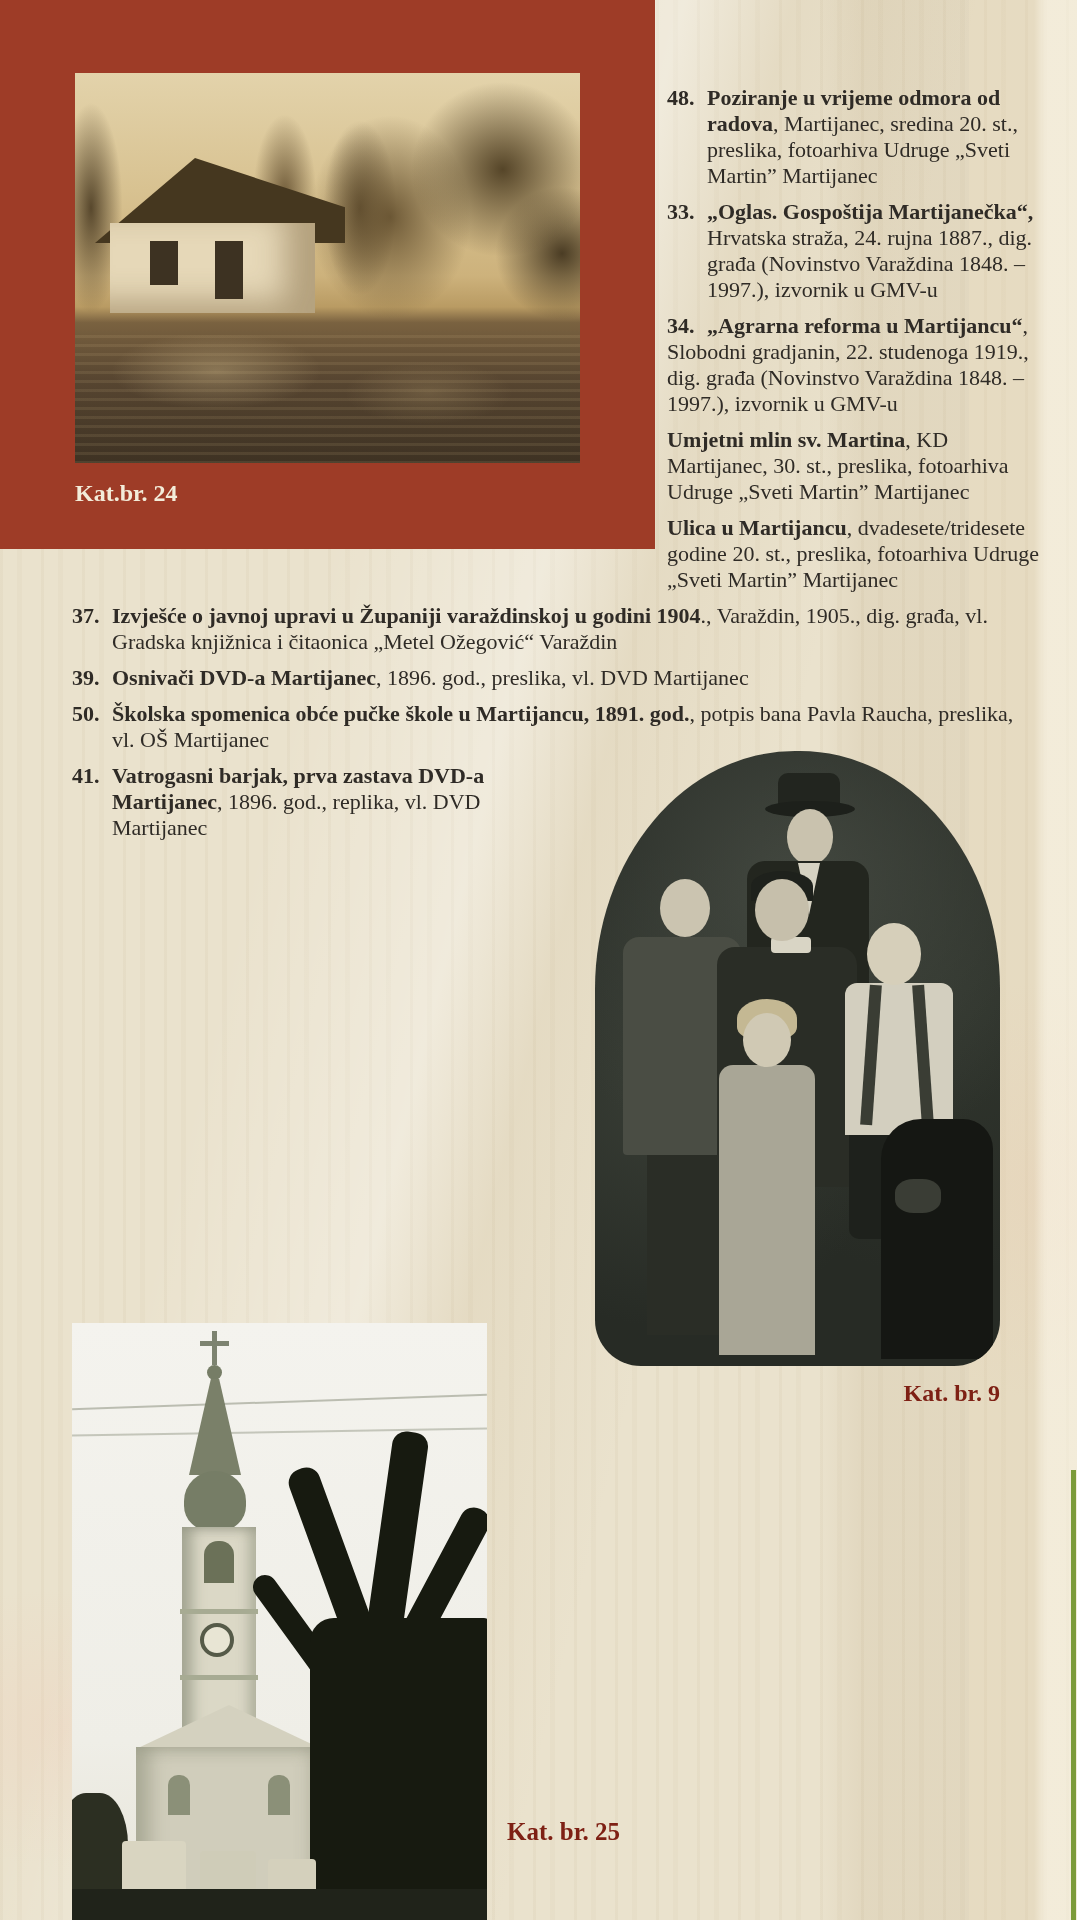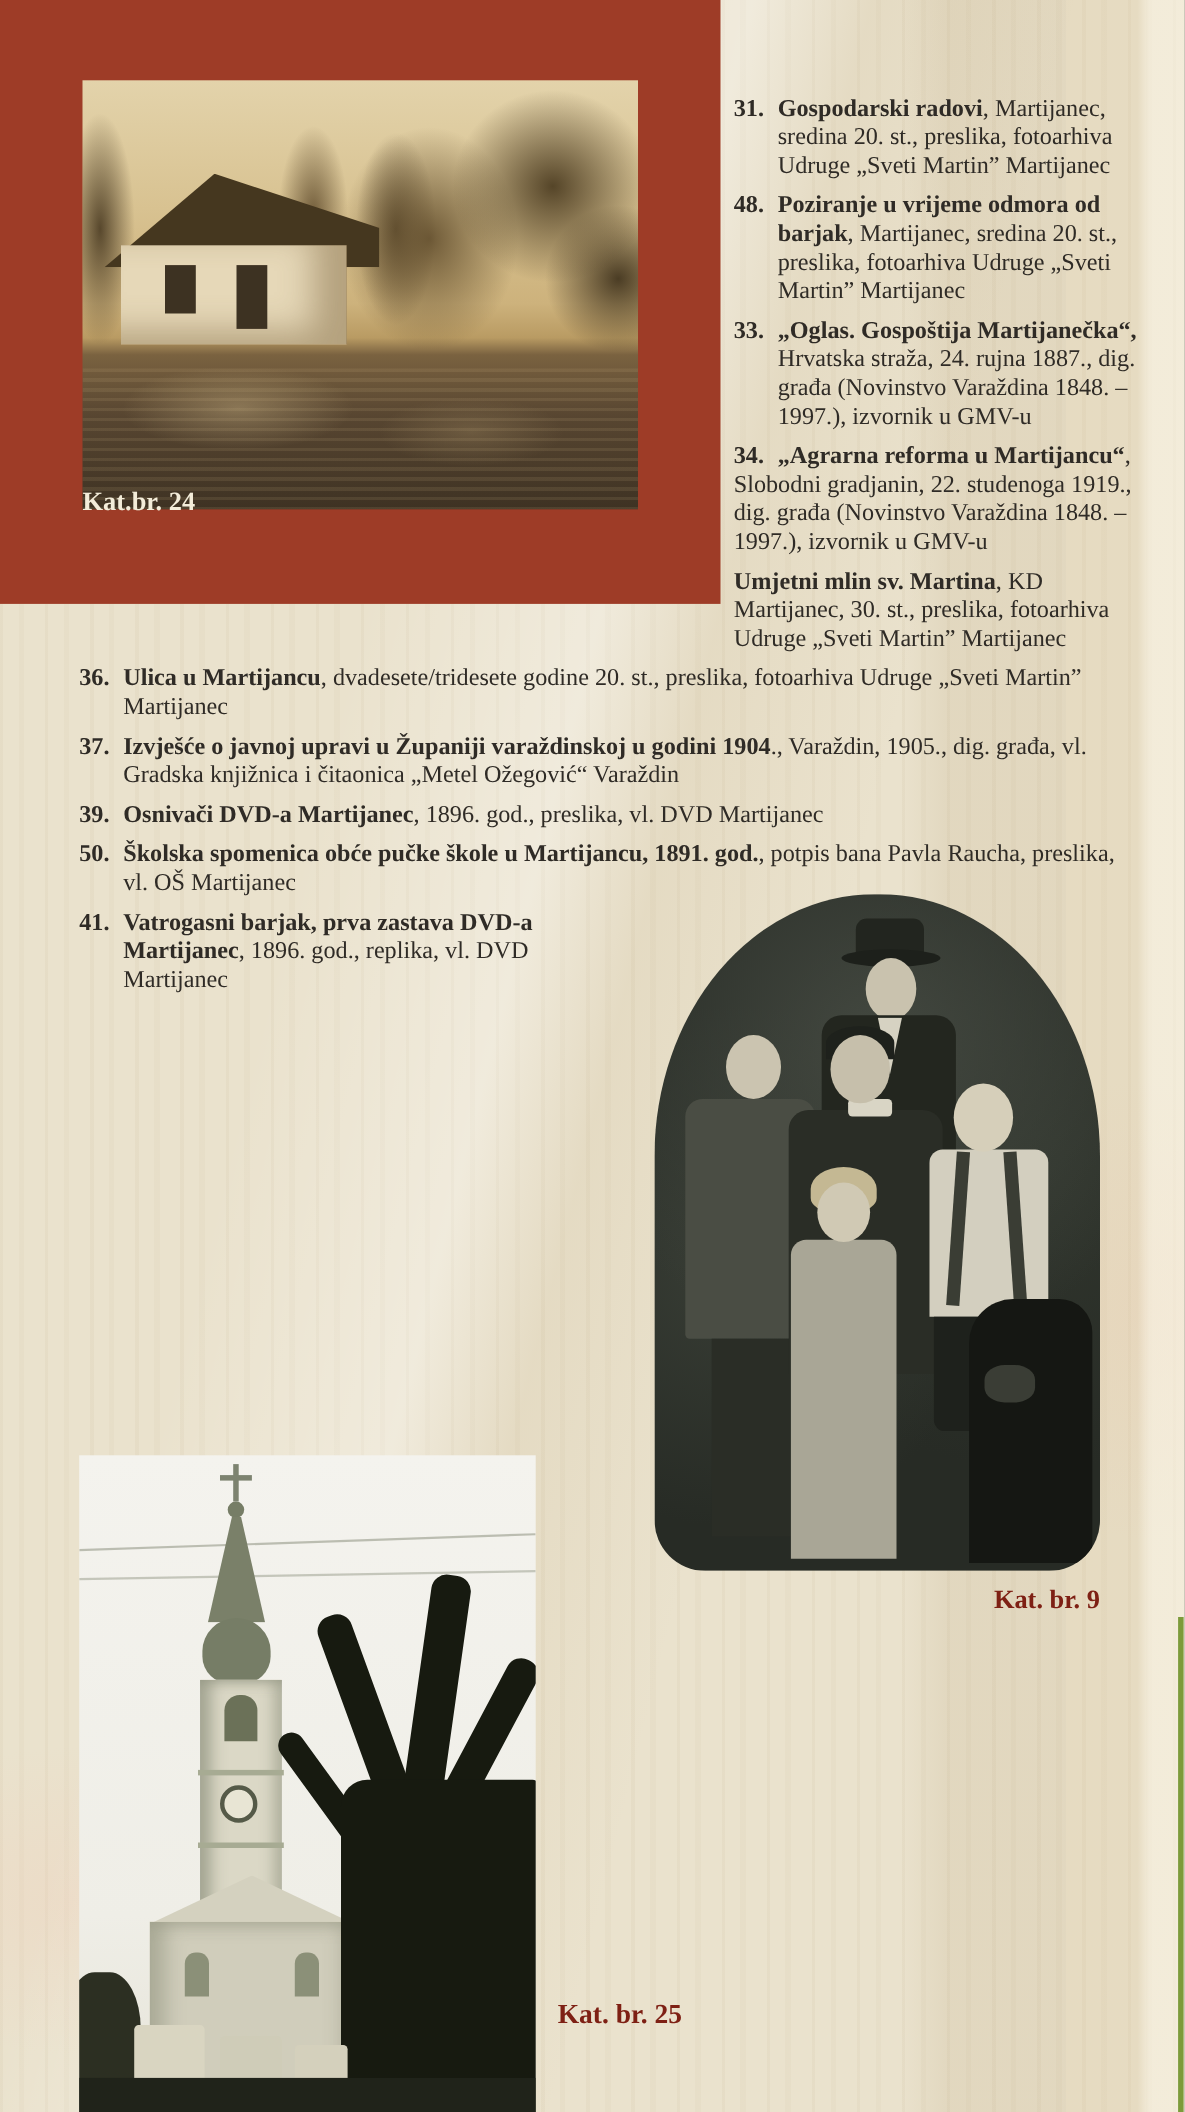--- a/index.html
+++ b/index.html
@@ -37,21 +37,21 @@
     clip-path:polygon(0 100%, 40% 0, 100% 58%, 100% 100%); }
   .p1-house { position:absolute; left:35px; top:150px; width:205px; height:90px; background:#e6d8b8;
     box-shadow:inset -30px -12px 30px rgba(120,95,55,0.45); }
   .p1-window1 { position:absolute; left:40px; top:18px; width:28px; height:44px; background:#3d3222; }
   .p1-window2 { position:absolute; left:105px; top:18px; width:28px; height:58px; background:#3d3222; }
   .p1-water { position:absolute; left:0; bottom:0; width:100%; height:128px;
     background:
       radial-gradient(ellipse 150px 55px at 28% 28%, rgba(222,199,148,0.35), rgba(222,199,148,0) 70%),
       radial-gradient(ellipse 120px 45px at 70% 45%, rgba(200,175,125,0.22), rgba(200,175,125,0) 70%),
       repeating-linear-gradient(180deg, rgba(210,185,135,0.12) 0 3px, rgba(0,0,0,0) 3px 9px); }
-  .caption-24 { position:absolute; left:75px; top:444px; font-weight:bold; font-size:24px; color:#f3ecd9; }
+  .caption-24 { position:absolute; left:75px; top:480px; font-weight:bold; font-size:24px; color:#f3ecd9; }
 
   
   .items { padding:85px 37px 0 112px; font-size:22px; line-height:26px; }
   .item { margin-bottom:10px; text-indent:-40px; }
   .item .num { display:inline-block; width:40px; text-indent:0; font-weight:bold; }
   .item .t { font-weight:bold; }
   .item.bfc { display:flow-root; padding-left:40px; text-indent:-40px; }
   .item.nohang { text-indent:0; }
 
   
@@ -140,23 +140,22 @@
         <div class="p1-window1"></div>
         <div class="p1-window2"></div>
       </div>
       <div class="p1-water"></div>
     </div>
     <div class="caption-24">Kat.br. 24</div>
   </div>
 
   <div class="items">
 
-    <div class="item bfc"><span class="num">31.</span><span class="t">Gospodarski radovi</span><span>, Martijanec, sredina 20. st., preslika, fotoarhiva Udruge „Sveti Martin” Martijanec</span></div>
-
-    <div class="item bfc"><span class="num">48.</span><span class="t">Poziranje u vrijeme odmora od barjak</span><span>, Martijanec, sredina 20. st., preslika, fotoarhiva Udruge „Sveti Martin” Martijanec</span></div>
+
+    <div class="item bfc"><span class="num">48.</span><span class="t">Poziranje u vrijeme odmora od radova</span><span>, Martijanec, sredina 20. st., preslika, fotoarhiva Udruge „Sveti Martin” Martijanec</span></div>
 
     <div class="item bfc"><span class="num">33.</span><span class="t">„Oglas. Gospoštija Martijanečka“,</span><span> Hrvatska straža, 24. rujna 1887., dig. građa (Novinstvo Varaždina 1848. – 1997.), izvornik u GMV-u</span></div>
 
     <div class="item nohang"><span class="num">34.</span><span class="t">„Agrarna reforma u Martijancu“</span><span>, Slobodni gradjanin, 22. studenoga 1919., dig. građa (Novinstvo Varaždina 1848. – 1997.), izvornik u GMV-u</span></div>
 
     <div class="item"><span class="num">35.</span><span class="t">Umjetni mlin sv. Martina</span><span>, KD Martijanec, 30. st., preslika, fotoarhiva Udruge „Sveti Martin” Martijanec</span></div>
 
     <div class="item"><span class="num">36.</span><span class="t">Ulica u Martijancu</span><span>, dvadesete/tridesete godine 20. st., preslika, fotoarhiva Udruge „Sveti Martin” Martijanec</span></div>
 
     <div class="item"><span class="num">37.</span><span class="t">Izvješće o javnoj upravi u Županiji varaždinskoj u godini 1904</span><span>., Varaždin, 1905., dig. građa, vl. Gradska knjižnica i čitaonica „Metel Ožegović“ Varaždin</span></div>

